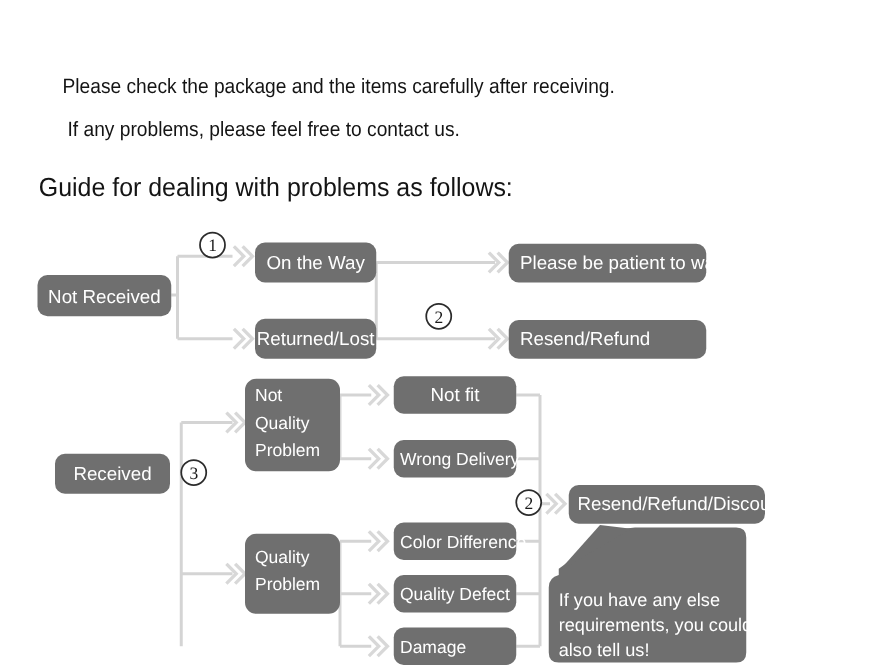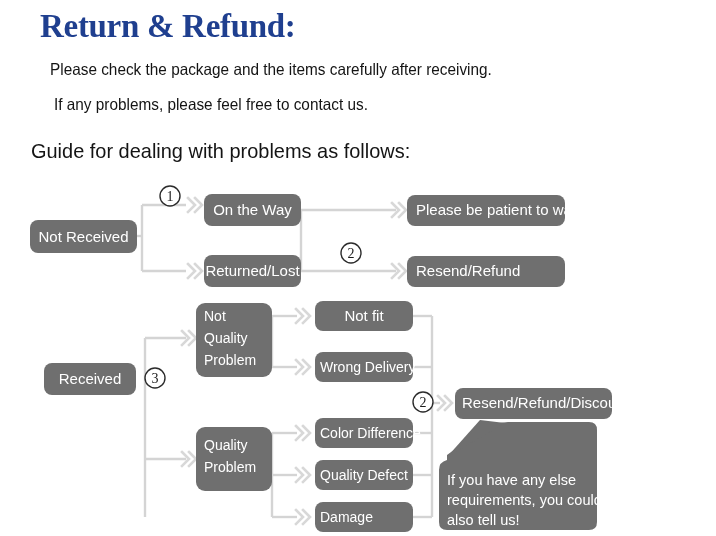--- a/index.html
+++ b/index.html
@@ -107,21 +107,20 @@
     fill: #ffffff;
     font-family: "Liberation Sans", sans-serif;
     font-size: 14.5px;
   }
 </style>
 </head>
 <body>
 
 <div id="page">
 
-  <div class="title">Return &amp; Refund:</div>
 
   <div class="intro-line intro-1">Please check the package and the items carefully after receiving.</div>
 
   <div class="intro-line intro-2">If any problems, please feel free to contact us.</div>
 
   <div class="guide-heading">Guide for dealing with problems as follows:</div>
 
   <svg id="flow" viewBox="0 0 716 536">
 
     <g>

